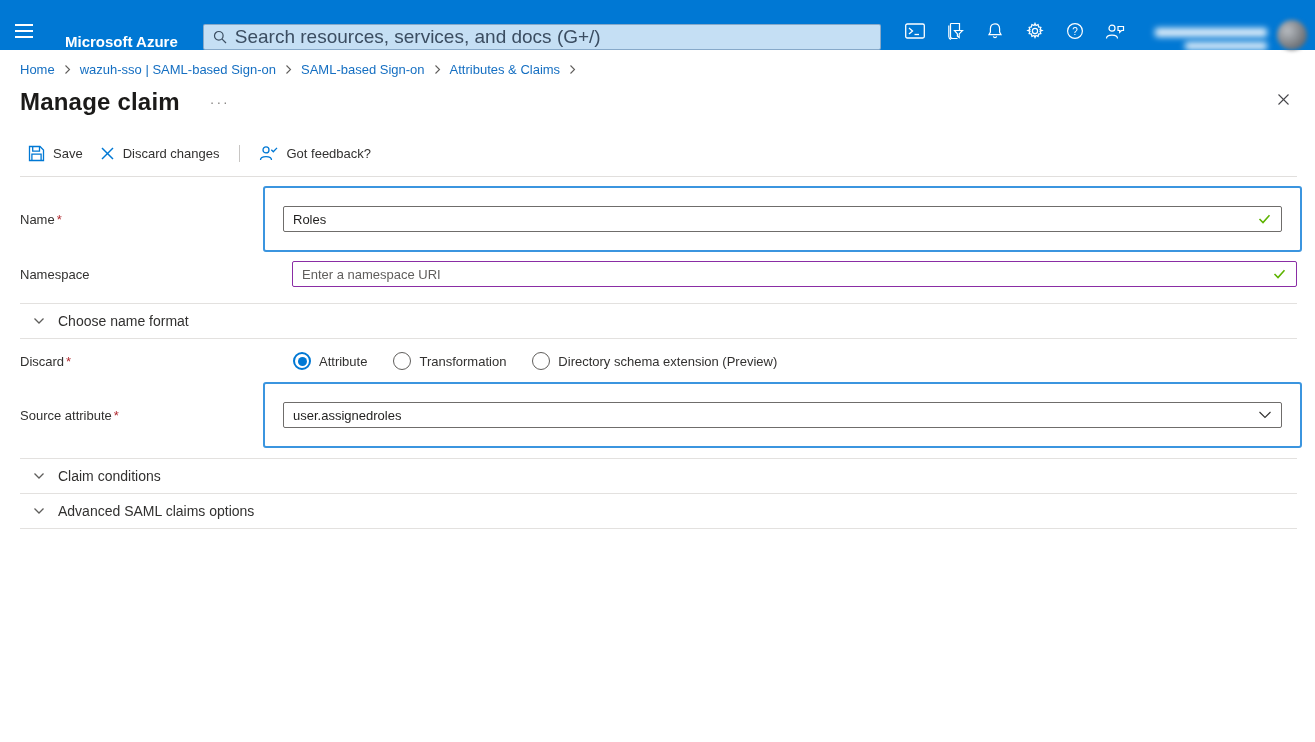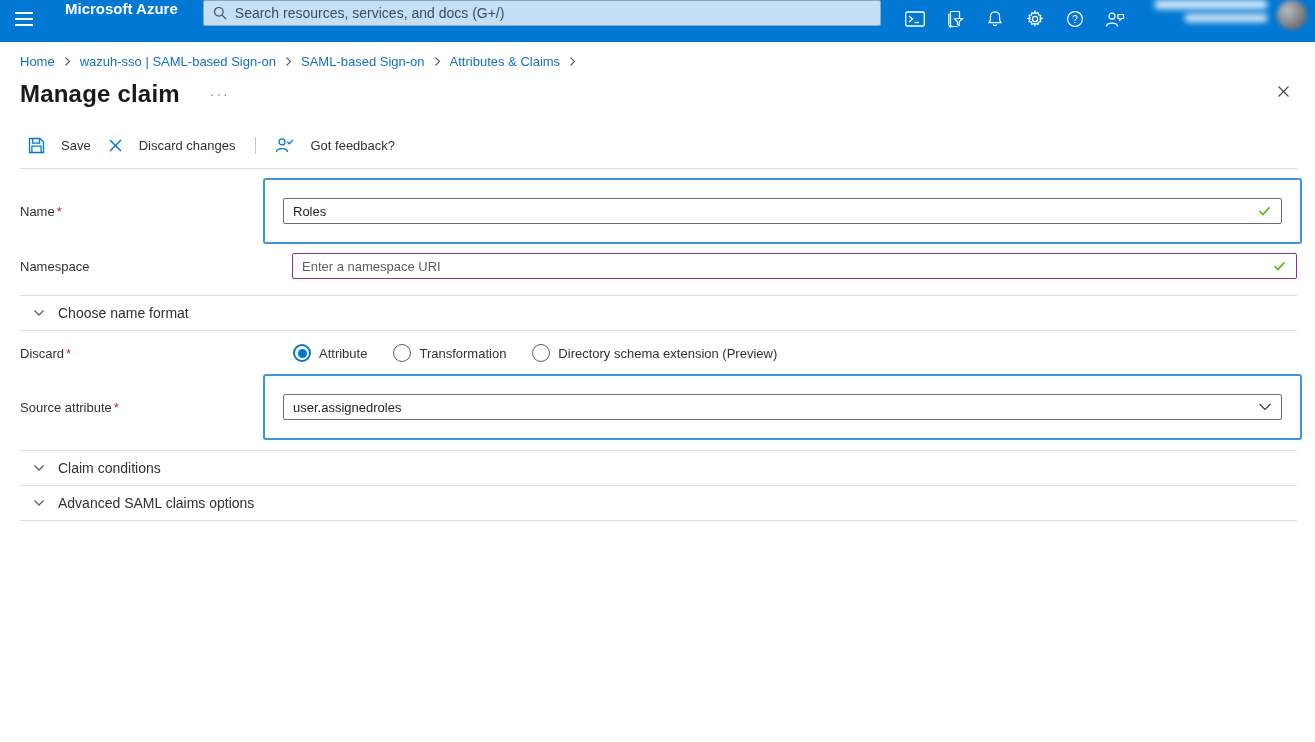--- a/index.html
+++ b/index.html
@@ -1,29 +1,29 @@
 <!DOCTYPE html>
 <html><head>
 <meta charset="utf-8">
 <style>
   * { margin:0; padding:0; box-sizing:border-box; }
   html,body { width:1315px; height:742px; background:#fff; overflow:hidden;
               font-family:"Liberation Sans", sans-serif; }
 
   
-  .topbar { height:42px; background:#0078d4; display:flex; align-items:flex-start; }
+  .topbar { height:50px; background:#0078d4; display:flex; align-items:flex-end; }
   .hamburger { width:48px; height:38px; background:none; border:none; cursor:pointer;
                display:flex; flex-direction:column; justify-content:center; align-items:center; gap:4px; }
   .hamburger .hbar { width:18px; height:2px; background:#fff; display:block; }
   .brand { color:#fff; font-size:15px; font-weight:700; margin-left:17px; white-space:nowrap; cursor:pointer; }
   .searchbox { margin-left:25px; width:678px; height:26px; background:#c5dff4;
                border:1px solid rgba(20,70,120,.35); border-radius:2px;
                display:flex; align-items:center; padding:0 9px; gap:8px; }
   .searchbox input { flex:1; background:transparent; border:none; outline:none;
-                     font-size:14px; color:#c2410c; font-family:"Liberation Sans", sans-serif; }
+                     font-size:19px; color:#c2410c; font-family:"Liberation Sans", sans-serif; }
   .searchbox input::placeholder { color:#3b4d61; opacity:1; }
   .topbar-icons { display:flex; margin-left:14px; }
   .tb-btn { width:40px; height:38px; background:none; border:none; cursor:pointer;
             display:flex; align-items:center; justify-content:center; }
   .user-block { margin-left:auto; display:flex; flex-direction:column; align-items:flex-end;
                 gap:5px; cursor:pointer; padding-right:10px; }
   .blur-line { height:9px; background:rgba(255,255,255,.88); border-radius:2px; filter:blur(3px); }
   .blur-line.l1 { width:112px; }
   .blur-line.l2 { width:82px; height:8px; }
   .avatar { width:30px; height:30px; border-radius:50%; margin-right:8px; flex:none;
@@ -35,21 +35,21 @@
   .crumb-sep { margin:0 9px; display:flex; align-items:center; }
 
   
   .title-row { margin:9px 20px 0 20px; position:relative; display:flex; align-items:center; height:32px; }
   .title-row h1 { font-size:24px; font-weight:700; color:#1b1a19; letter-spacing:.2px; }
   .more-dots { margin-left:30px; color:#8a8886; font-size:14px; letter-spacing:2px; cursor:pointer; line-height:1; }
   .close-btn { position:absolute; right:0; top:2px; background:none; border:none; cursor:pointer; padding:4px; }
 
   
   .toolbar { margin:24px 0 0 28px; display:flex; align-items:center; height:22px; }
-  .tool-btn { background:none; border:none; cursor:pointer; display:flex; align-items:center; gap:16px;
+  .tool-btn { background:none; border:none; cursor:pointer; display:flex; align-items:center; gap:8px;
               font-size:13px; color:#323130; font-family:"Liberation Sans", sans-serif; padding:0; }
   .tool-gap { width:17px; }
   .vsep { width:1px; height:17px; background:#c8c6c4; margin:0 19px 0 20px; }
   .rule { border-top:1px solid #e1dfdd; margin:12px 18px 0 20px; }
 
   
   .form-row { display:flex; align-items:center; padding:0 18px 0 20px; }
   .label-col { width:248px; flex:none; font-size:13px; color:#323130; }
   .req { color:#b02a30; margin-left:2px; }
   .field-col { flex:1; position:relative; }

